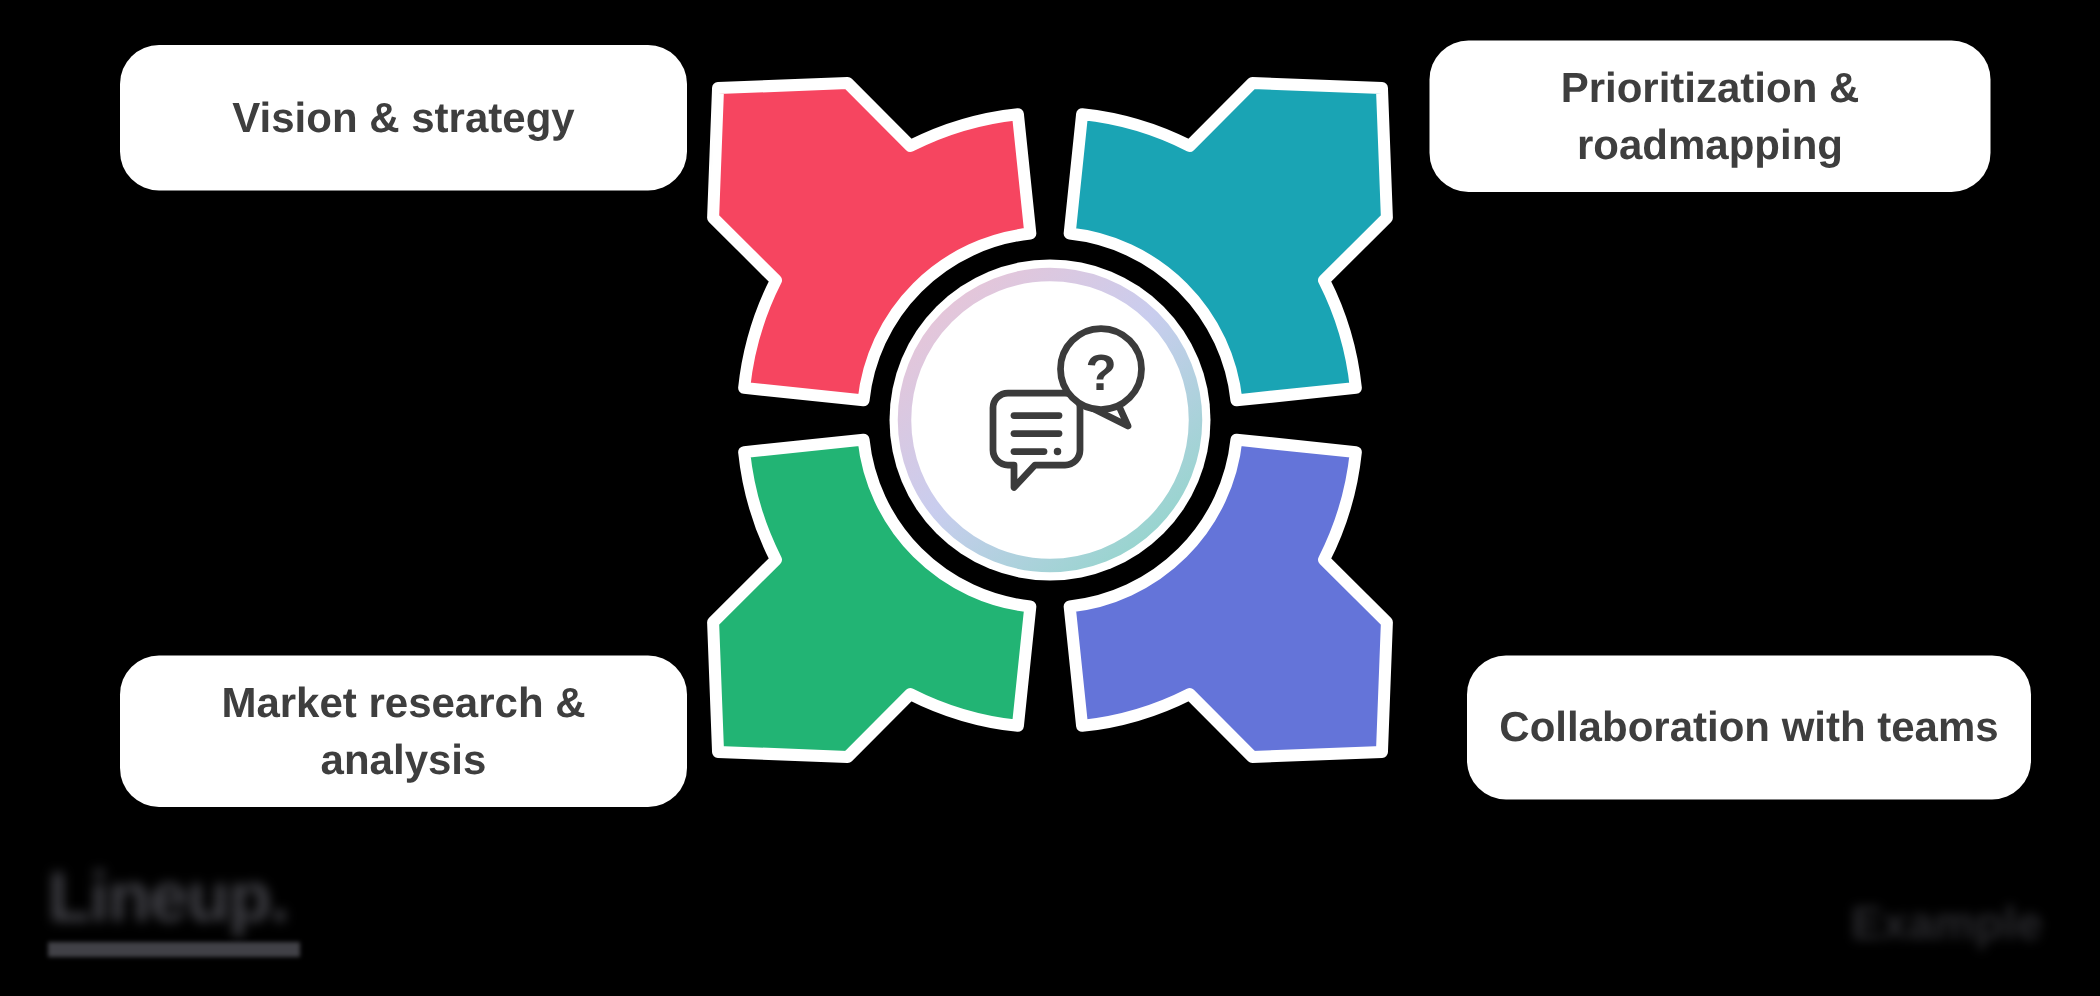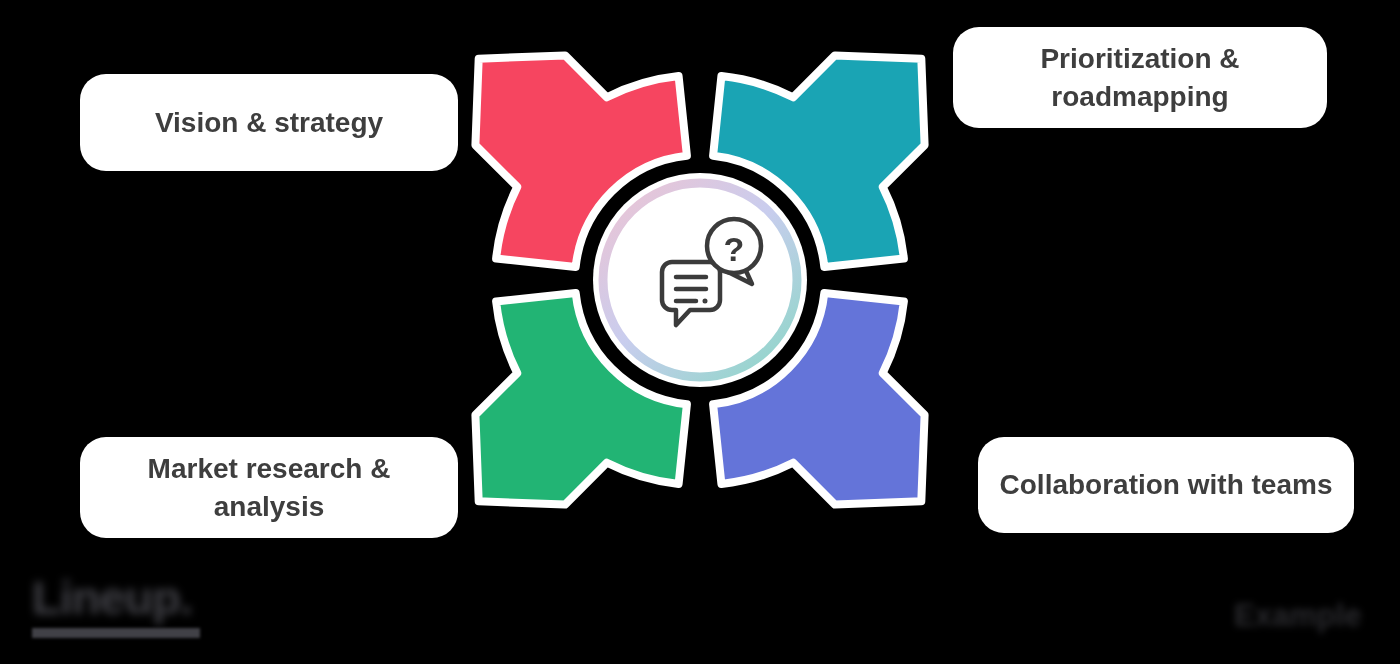--- a/index.html
+++ b/index.html
@@ -18,21 +18,21 @@
     background: #ffffff;
     border-radius: 26px;
     display: flex; align-items: center; justify-content: center;
     text-align: center;
     color: #3e3e3e;
     font-size: 28px;
     font-weight: 600;
     line-height: 38px;
     box-shadow: 0 6px 14px rgba(0,0,0,0.55);
   }
-  .card.tl { left: 80px;  top: 30px;  width: 378px; height: 97px; margin-top: 44px;  }
+  .card.tl { left: 80px;  top: 30px;  width: 378px; height: 97px;  }
   .card.tr { left: 953px; top: 27px;  width: 374px; height: 101px; }
   .card.bl { left: 80px;  top: 437px; width: 378px; height: 101px; }
   .card.br { left: 952px; top: 437px; width: 376px; height: 96px; margin-left: 26px;  }
   .card.pad-wide { padding: 0 45px; box-sizing: border-box; }
 
   .logo-left {
     position: absolute; left: 32px; top: 570px;
     color: #414147;
   }
   .logo-left .word {

